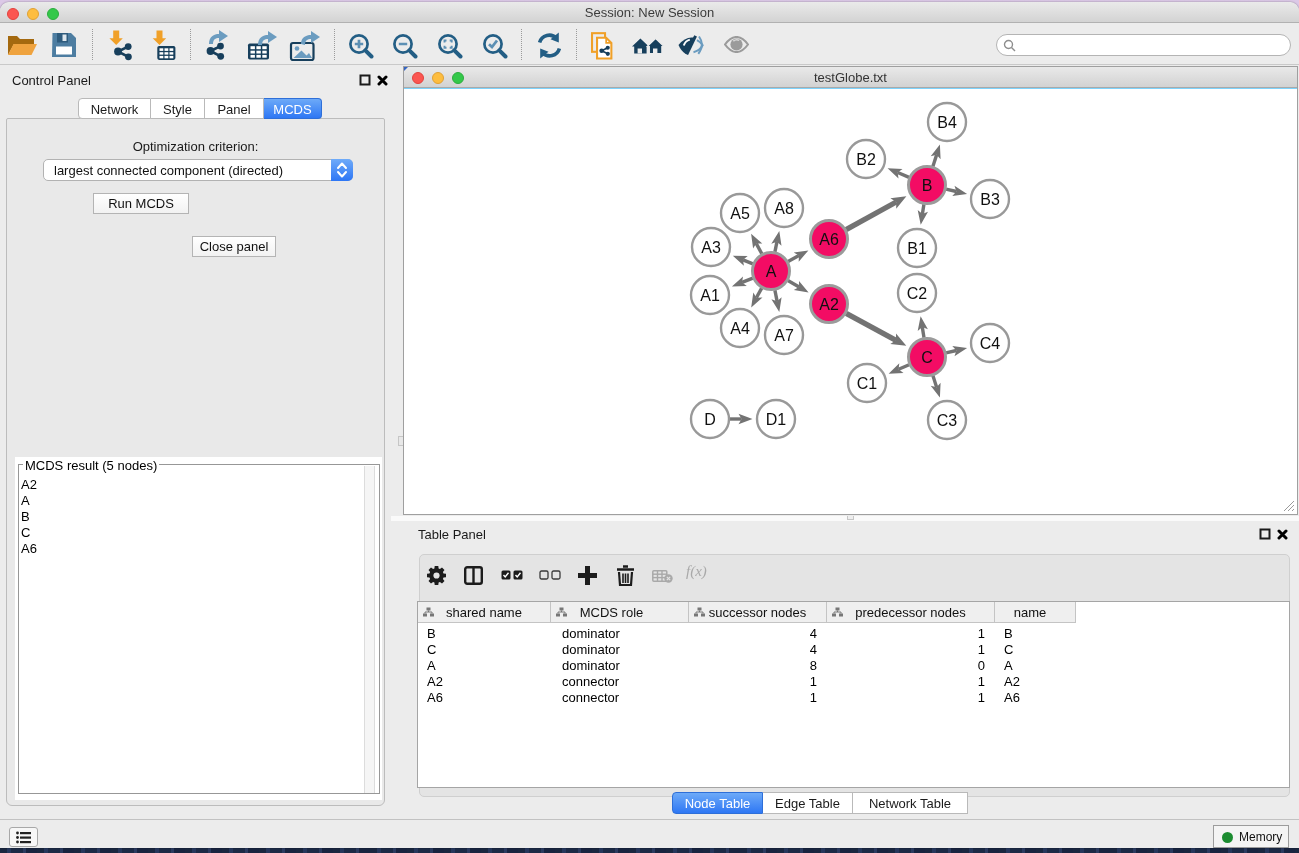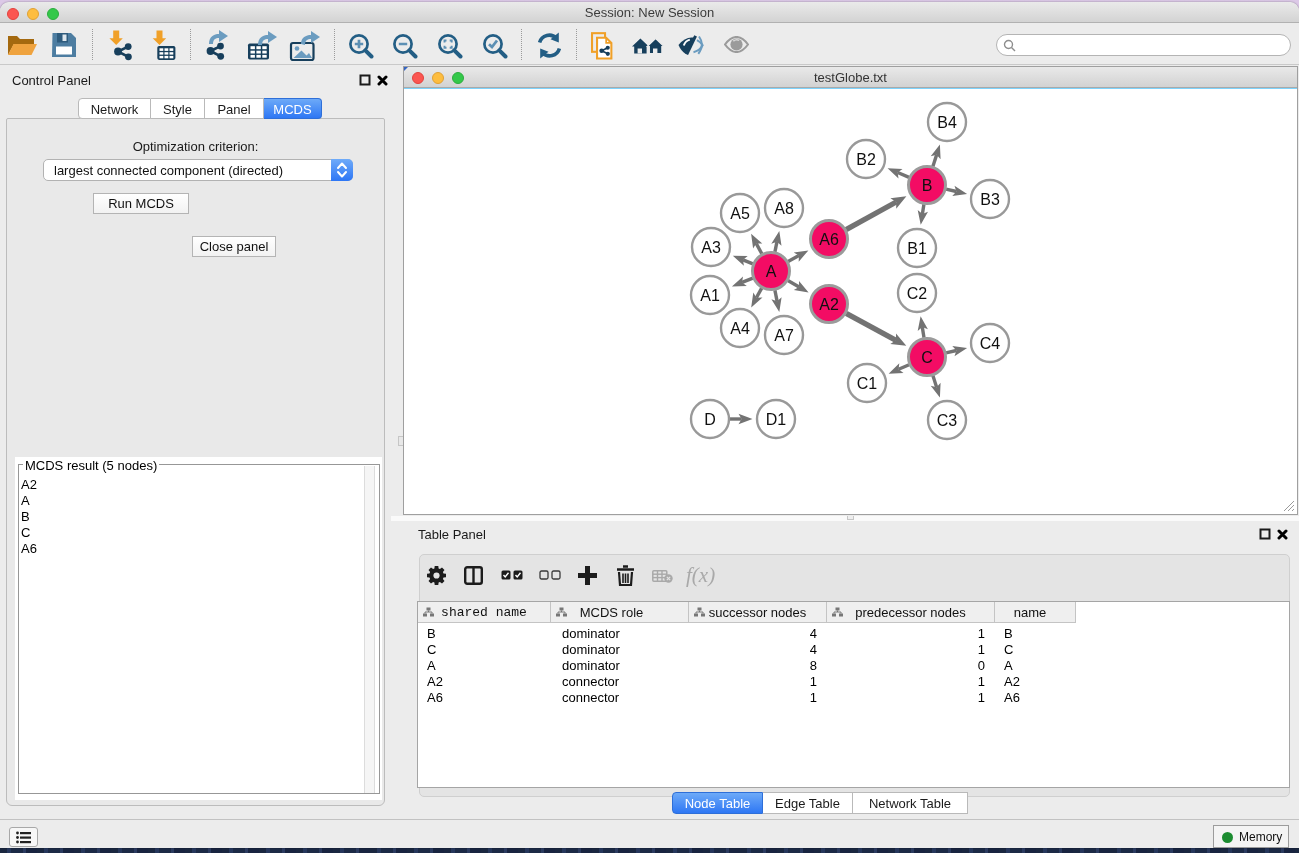--- a/index.html
+++ b/index.html
@@ -403,24 +403,24 @@
       </svg>
 <svg style="position:absolute;left:232px;top:15px;" width="21" height="13" viewBox="0 0 21 13">
         <rect x="0.8" y="0.8" width="14" height="10.5" rx="1" fill="none" stroke="#a9a9a9" stroke-width="1.5"></rect>
 <line x1="1" y1="4.2" x2="14.5" y2="4.2" stroke="#a9a9a9" stroke-width="1.4"></line>
         <line x1="1" y1="7.6" x2="14.5" y2="7.6" stroke="#a9a9a9" stroke-width="1.4"></line>
 <line x1="5.5" y1="1" x2="5.5" y2="11" stroke="#a9a9a9" stroke-width="1.4"></line>
         <line x1="10" y1="1" x2="10" y2="11" stroke="#a9a9a9" stroke-width="1.4"></line>
 <circle cx="16.5" cy="8.5" r="4.2" fill="#a9a9a9"></circle>
         <path d="M14.8 6.8 L18.2 10.2 M18.2 6.8 L14.8 10.2" stroke="#e4e4e4" stroke-width="1.2"></path>
       </svg>
-<div style="position:absolute;left:266px;top:8px;font-family:'Liberation Serif',serif;font-style:italic;font-size:21px;color:#a9a9a9;">f(x)</div>
+<div style="position:absolute;left:266px;top:8px;font-family:'Liberation Serif',serif;font-style:italic;font-size:15px;color:#a9a9a9;">f(x)</div>
   </div>
   <div id="tbl">
-    <div class="th" style="left:0px;width:133px;font-family:Liberation Mono, monospace;">
+    <div class="th" style="left:0px;width:133px;">
         <svg width="11" height="10" viewBox="0 0 11 10" style="position:absolute;left:5px;top:5px">
           <rect x="3.5" y="0.5" width="4" height="3" fill="#777"></rect>
           <rect x="0" y="6.5" width="4" height="3" fill="#777"></rect>
           <rect x="7" y="6.5" width="4" height="3" fill="#777"></rect>
           <path d="M5.5 3.5 L5.5 5 M2 6.5 L2 5 L9 5 L9 6.5" stroke="#777" stroke-width="1" fill="none"></path>
         </svg>
         <span>shared name</span>
       </div>
 <div class="th" style="left:133px;width:138px;padding-right:16px;">
         <svg width="11" height="10" viewBox="0 0 11 10" style="position:absolute;left:5px;top:5px">

